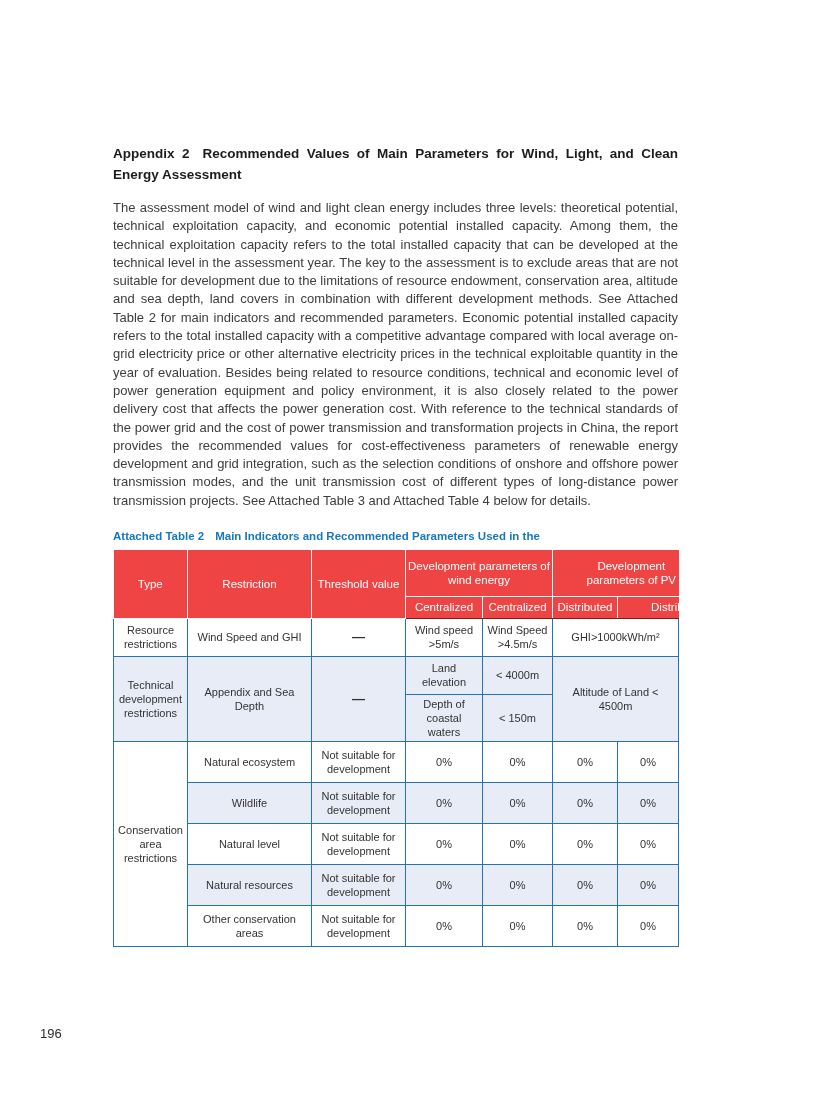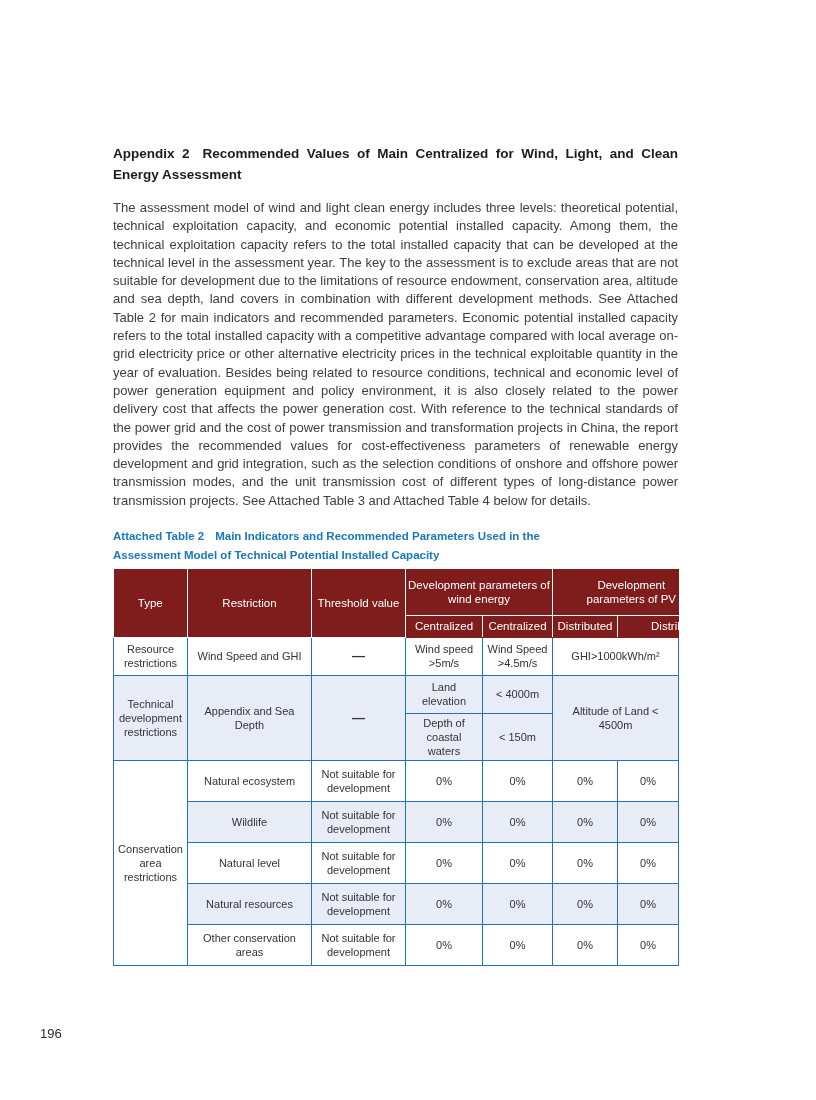--- a/index.html
+++ b/index.html
@@ -19,21 +19,21 @@
   .caption{
     text-align:left;color:#1778be;font-weight:bold;font-size:11.5px;
     line-height:19px;margin-top:17px;
   }
   .caption .c-label{margin-right:11px;}
   table.params{
     border-collapse:collapse;table-layout:fixed;width:565px;margin-top:4px;
     font-size:11px;color:#333333;
   }
   table.params th{
-    background:#7f1d1d;color:#ffffff;font-weight:normal;font-size:11.5px;
+    background:#ef4444;color:#ffffff;font-weight:normal;font-size:11.5px;
     border:1px solid #f5f8fb;padding:1px 2px;text-align:center;line-height:14px;
   }
   table.params thead tr:first-child th{border-top:none;}
   table.params thead th:first-child{border-left:none;}
   table.params thead th:last-child{border-right:none;padding-left:33px;}
   table.params thead tr.hr2 th{border-bottom:1px solid #7f1d1d;}
   table.params td{
     border:1px solid #2273b9;text-align:center;vertical-align:middle;
     padding:2px 3px;line-height:14px;background:#ffffff;
   }
@@ -47,27 +47,26 @@
   td.bb{border-bottom:2px solid #28374a;}
   .page-num{
     position:absolute;left:40px;top:1026px;font-size:13px;color:#2b2b2b;
   }
 </style>
 </head>
 <body>
 
 <div class="content">
 
-  <h1 class="heading"><span class="h-label">Appendix 2</span><span>Recommended Values of Main Centralized for Wind, Light, and Clean Energy Assessment</span></h1>
+  <h1 class="heading"><span class="h-label">Appendix 2</span><span>Recommended Values of Main Parameters for Wind, Light, and Clean Energy Assessment</span></h1>
 
   <p class="body-par">The assessment model of wind and light clean energy includes three levels: theoretical potential, technical exploitation capacity, and economic potential installed capacity. Among them, the technical exploitation capacity refers to the total installed capacity that can be developed at the technical level in the assessment year. The key to the assessment is to exclude areas that are not suitable for development due to the limitations of resource endowment, conservation area, altitude and sea depth, land covers in combination with different development methods. See Attached Table 2 for main indicators and recommended parameters. Economic potential installed capacity refers to the total installed capacity with a competitive advantage compared with local average on-grid electricity price or other alternative electricity prices in the technical exploitable quantity in the year of evaluation. Besides being related to resource conditions, technical and economic level of power generation equipment and policy environment, it is also closely related to the power delivery cost that affects the power generation cost. With reference to the technical standards of the power grid and the cost of power transmission and transformation projects in China, the report provides the recommended values for cost-effectiveness parameters of renewable energy development and grid integration, such as the selection conditions of onshore and offshore power transmission modes, and the unit transmission cost of different types of long-distance power transmission projects. See Attached Table 3 and Attached Table 4 below for details.</p>
 
   <div class="caption">
     <div><span class="c-label">Attached Table 2</span><span>Main Indicators and Recommended Parameters Used in the</span></div>
-    <div>Assessment Model of Technical Potential Installed Capacity</div>
   </div>
 
   <table class="params">
     <colgroup>
       <col style="width:74px">
         <col style="width:124px">
         <col style="width:94px">
       <col style="width:77px">
         <col style="width:70px">
         <col style="width:65px">

